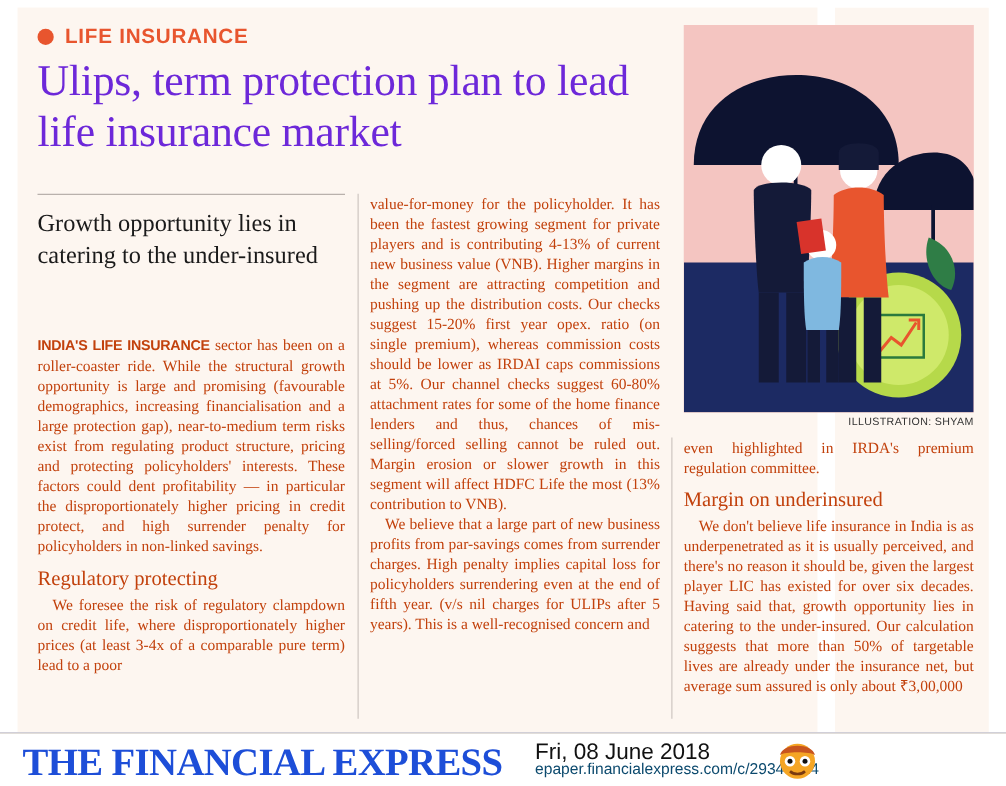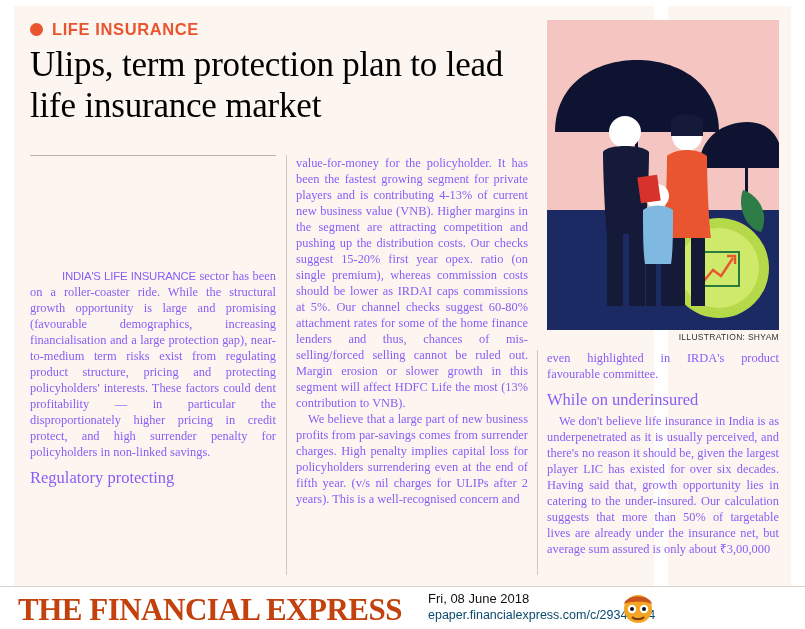--- a/index.html
+++ b/index.html
@@ -52,21 +52,21 @@
 
   
   .headline {
     position: absolute;
     left: 30px; top: 44px;
     width: 500px;
     font-family: "Liberation Serif", serif;
     font-size: 35px;
     line-height: 1.18;
     font-weight: normal;
-    color: #000000;
+    color: #6d28d9;
     margin: 0;
     letter-spacing: -0.2px;
   }
 
   
   .hr-left {
     position: absolute;
     left: 30px; top: 155px;
     width: 246px;
     height: 1px;
@@ -82,35 +82,35 @@
     line-height: 1.3;
     color: #1a1a1a;
   }
 
   
   .col {
     position: absolute;
     font-size: 12.4px;
     line-height: 1.29;
     text-align: justify;
-    color: #8b5cf6;
+    color: #c2410c;
     -webkit-hyphens: auto;
     hyphens: auto;
   }
   .col p { margin: 0 0 0 0; text-indent: 12px; }
   .col p.noindent { text-indent: 0; }
   .col h3 {
     font-size: 16.5px;
     font-weight: normal;
     margin: 9px 0 3px 0;
     line-height: 1.15;
     text-indent: 0;
     text-align: left;
   }
-  .lead-in { font-family: "Liberation Sans", sans-serif; font-weight: normal; font-size: 11.4px; letter-spacing: -0.2px; margin-left: 32px;}
+  .lead-in { font-family: "Liberation Sans", sans-serif; font-weight: bold; font-size: 11.4px; letter-spacing: -0.2px;}
 
   #col1 { left: 30px; top: 268px; width: 246px; }
   #col2 { left: 296px; top: 155px; width: 232px; }
   #col3 { left: 547px; top: 350px; width: 232px; }
 
   .vrule {
     position: absolute;
     width: 1px;
     background: #cfc7c2;
   }
@@ -151,28 +151,28 @@
     width: 805px; height: 4px;
     background: #2f3c8f;
   }
   .masthead {
     position: absolute;
     left: 18px; top: 592px;
     font-family: "Liberation Serif", serif;
     font-weight: bold;
     font-size: 31px;
     letter-spacing: -0.5px;
-    color: #c2410c;
+    color: #1d4ed8;
     white-space: nowrap;
   }
   .footer-date {
     position: absolute;
     left: 428px; top: 591px;
     font-family: "Liberation Sans", sans-serif;
-    font-size: 13px;
+    font-size: 18px;
     color: #111;
   }
   .footer-url {
     position: absolute;
     left: 428px; top: 608px;
     font-family: "Liberation Sans", sans-serif;
     font-size: 12.5px;
     color: #0c4a6e;
   }
   .mascot {
@@ -209,37 +209,39 @@
 
   <div class="kicker">
     <span class="kicker-dot"></span>
     <span class="kicker-text">LIFE INSURANCE</span>
   </div>
 
   <h1 class="headline">Ulips, term protection plan to lead life insurance market</h1>
 
   <div class="hr-left"></div>
 
+  <div class="standfirst">Growth opportunity lies in catering to the under-insured</div>
 
   <div class="vrule" id="vr1"></div>
   <div class="vrule" id="vr2"></div>
 
   <div class="col" id="col1">
     <p class="noindent"><span class="lead-in">INDIA'S LIFE INSURANCE</span><span> sector has been on a roller-coaster ride. While the structural growth opportunity is large and promising (favourable demographics, increasing financialisation and a large protection gap), near-to-medium term risks exist from regulating product structure, pricing and protecting policyholders' interests. These factors could dent profitability — in particular the disproportionately higher pricing in credit protect, and high surrender penalty for policyholders in non-linked savings.</span></p>
     <h3>Regulatory protecting</h3>
+    <p>We foresee the risk of regulatory clampdown on credit life, where disproportionately higher prices (at least 3-4x of a comparable pure term) lead to a poor</p>
   </div>
 
   <div class="col" id="col2">
     <p class="noindent">value-for-money for the policyholder. It has been the fastest growing segment for private players and is contributing 4-13% of current new business value (VNB). Higher margins in the segment are attracting competition and pushing up the distribution costs. Our checks suggest 15-20% first year opex. ratio (on single premium), whereas commission costs should be lower as IRDAI caps commissions at 5%. Our channel checks suggest 60-80% attachment rates for some of the home finance lenders and thus, chances of mis-selling/forced selling cannot be ruled out. Margin erosion or slower growth in this segment will affect HDFC Life the most (13% contribution to VNB).</p>
-    <p>We believe that a large part of new business profits from par-savings comes from surrender charges. High penalty implies capital loss for policyholders surrendering even at the end of fifth year. (v/s nil charges for ULIPs after 2 years). This is a well-recognised concern and</p>
+    <p>We believe that a large part of new business profits from par-savings comes from surrender charges. High penalty implies capital loss for policyholders surrendering even at the end of fifth year. (v/s nil charges for ULIPs after 5 years). This is a well-recognised concern and</p>
   </div>
 
   <div class="col" id="col3">
-    <p class="noindent">even highlighted in IRDA's product favourable committee.</p>
-    <h3>While on underinsured</h3>
+    <p class="noindent">even highlighted in IRDA's premium regulation committee.</p>
+    <h3>Margin on underinsured</h3>
     <p>We don't believe life insurance in India is as underpenetrated as it is usually perceived, and there's no reason it should be, given the largest player LIC has existed for over six decades. Having said that, growth opportunity lies in catering to the under-insured. Our calculation suggests that more than 50% of targetable lives are already under the insurance net, but average sum assured is only about ₹3,00,000</p>
   </div>
 
   <div class="illo">
     <svg width="232" height="310" viewBox="0 0 232 310" xmlns="http://www.w3.org/2000/svg">
       <rect x="0" y="0" width="232" height="310" fill="#f4c5c1"></rect>
       <rect x="0" y="190" width="232" height="120" fill="#1c2a63"></rect>
 
       <path d="M8 112 C8 62 50 40 90 40 C130 40 172 62 172 112 Z" fill="#0d1330"></path>
       <rect x="88" y="106" width="3" height="40" fill="#0d1330"></rect>

